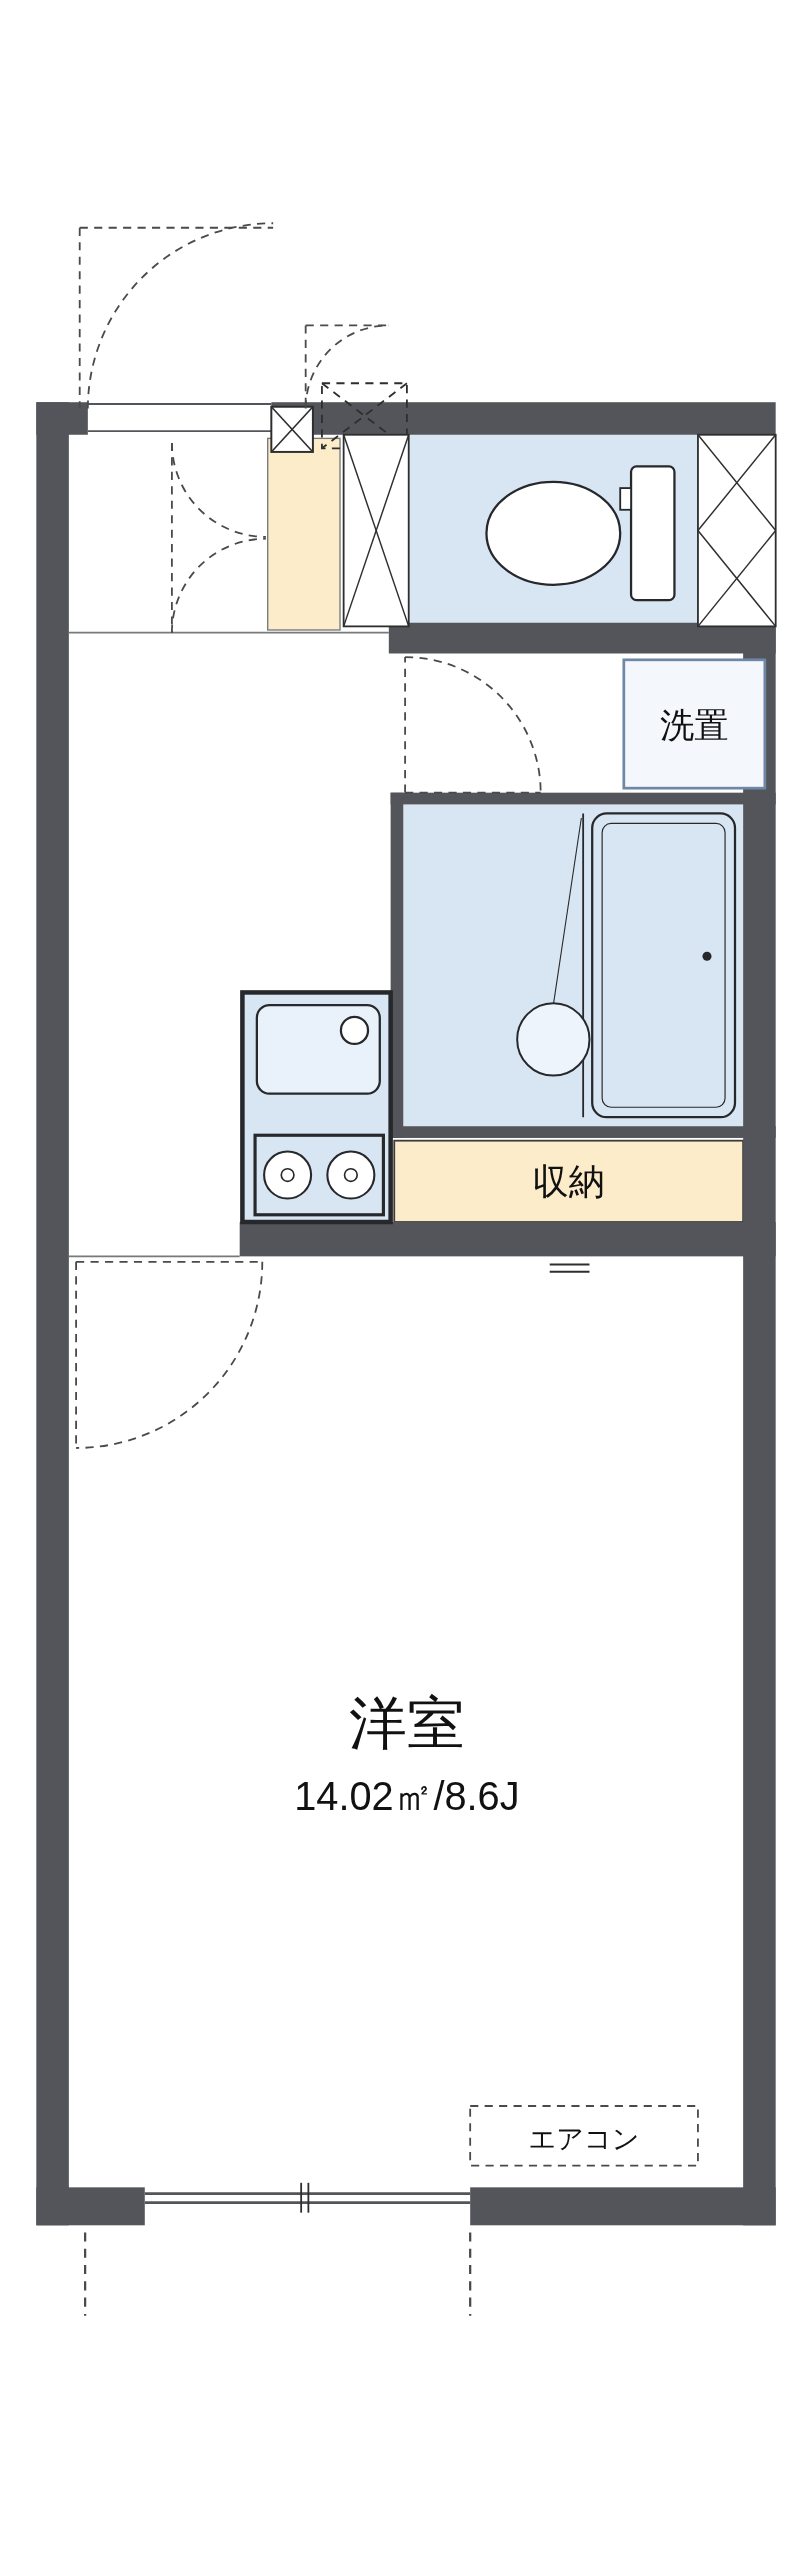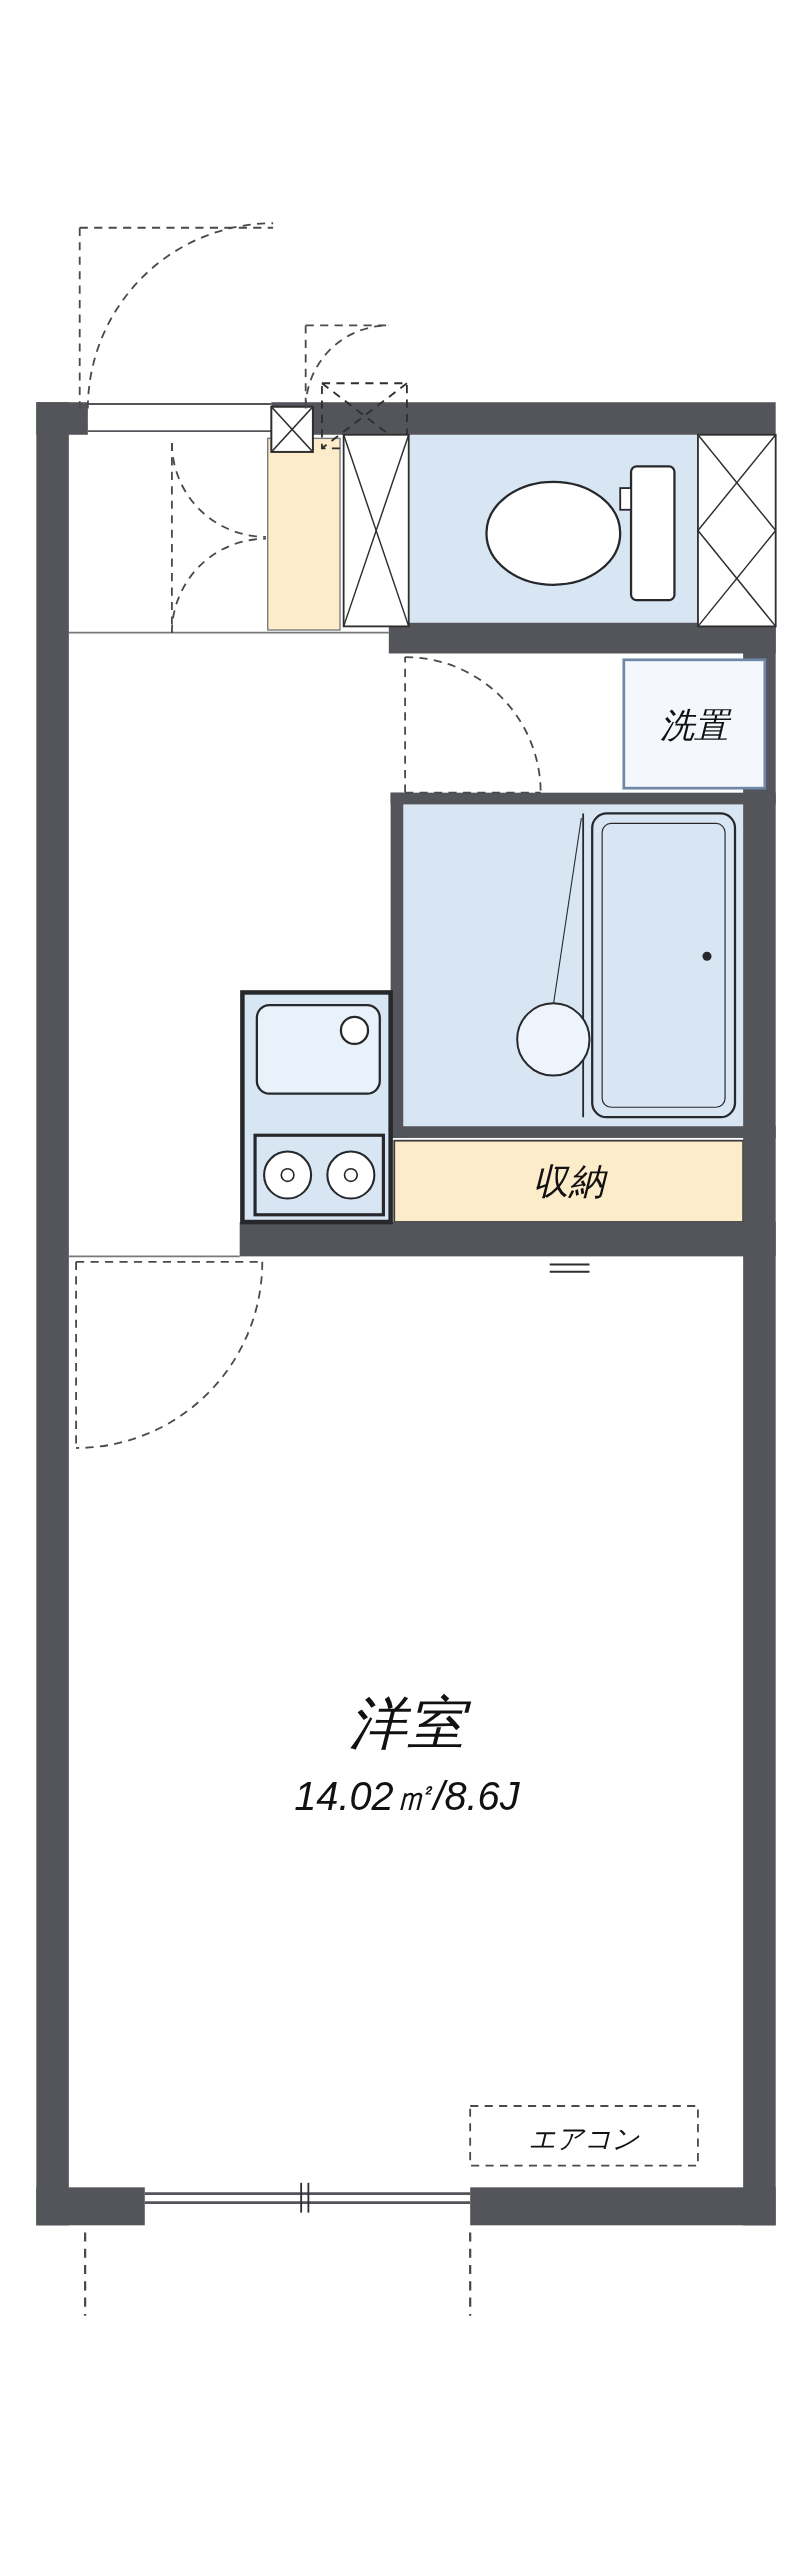--- a/index.html
+++ b/index.html
@@ -3,21 +3,20 @@
 <meta charset="utf-8">
 <style>
   html,body{margin:0;padding:0;background:#ffffff;}
   .stage{
     position:relative;
     width:812px;
     height:2576px;
     background:#ffffff;
     font-family:"Liberation Sans", sans-serif;
     overflow:hidden;
-    font-style:italic;
   }
   svg{display:block;}
   .dash{fill:none;stroke-dasharray:9 7;stroke-width:2;}
   .dash-thick{fill:none;stroke-dasharray:10 8;stroke-width:2.5;}
   .thin{fill:none;stroke-width:2;}
   text{font-family:"Liberation Sans", sans-serif;}
 </style>
 </head>
 <body>
 

